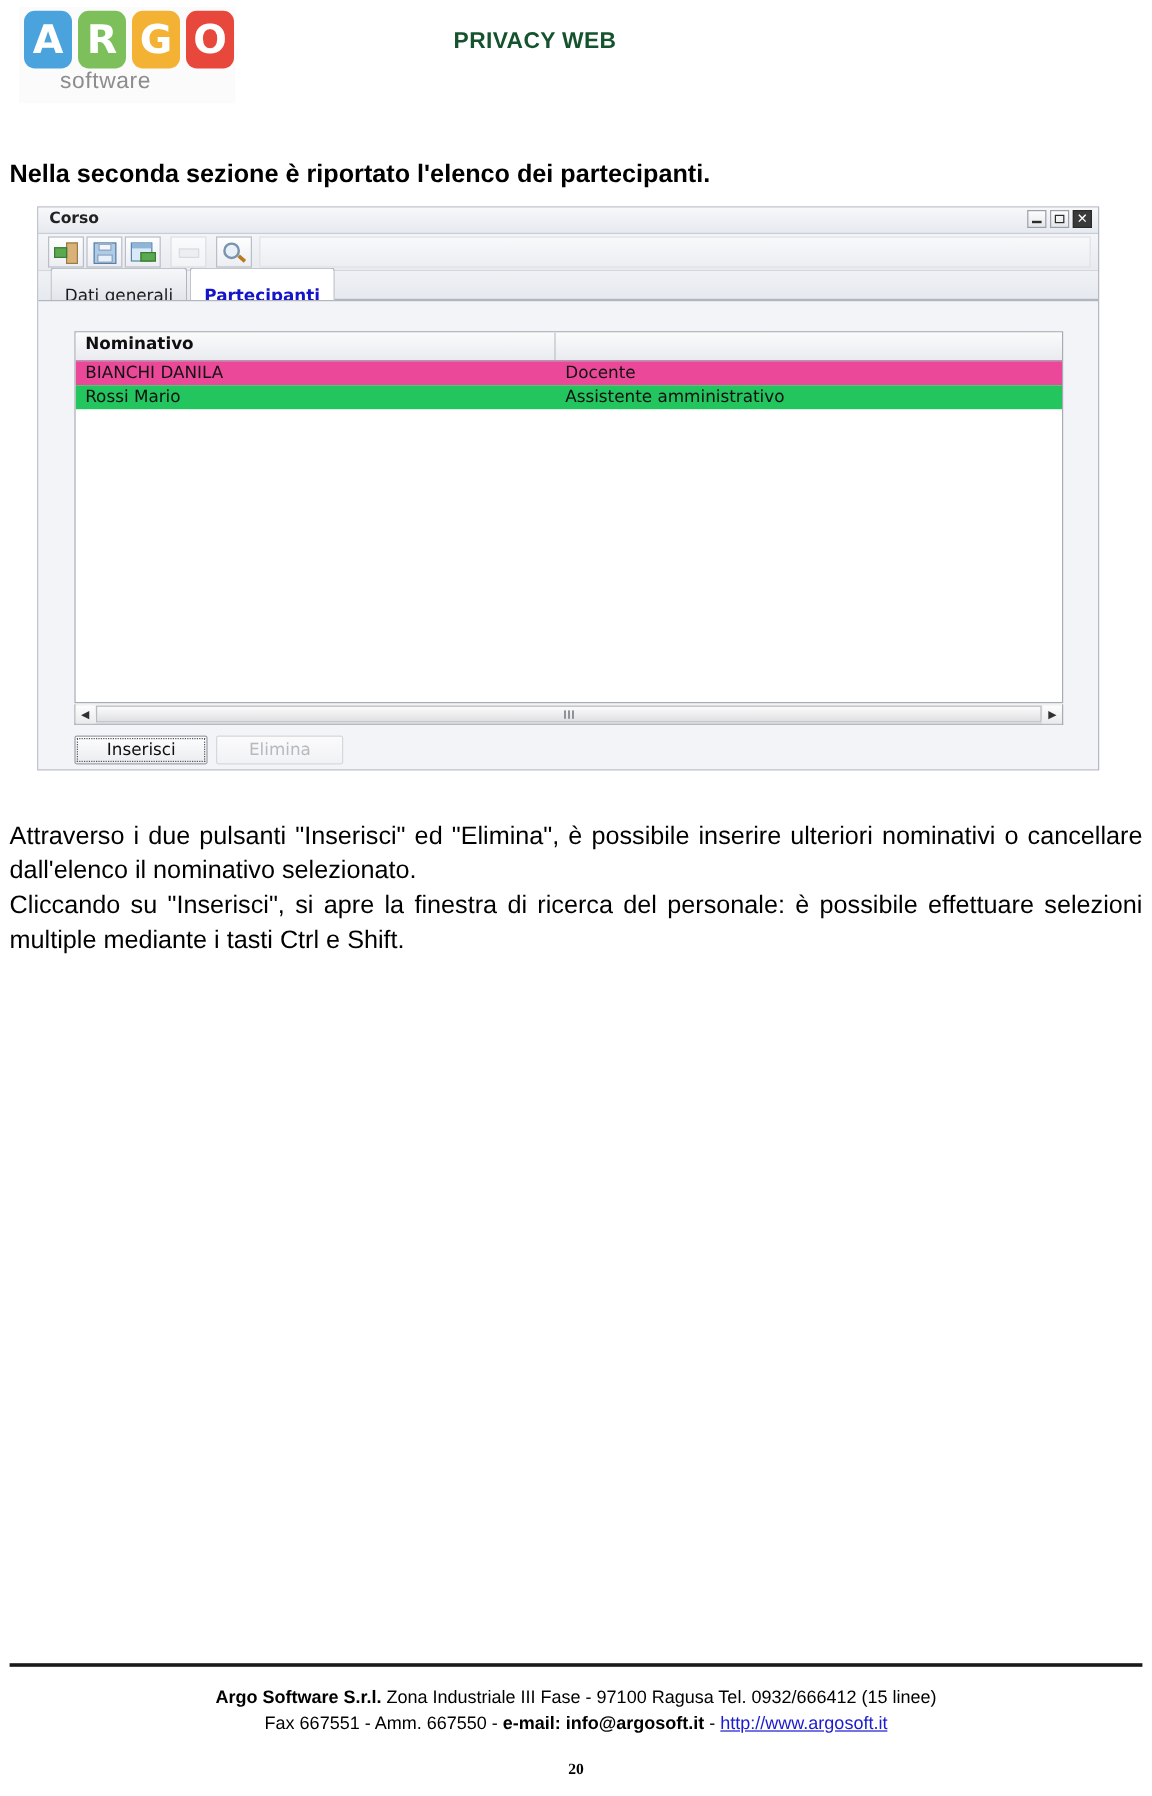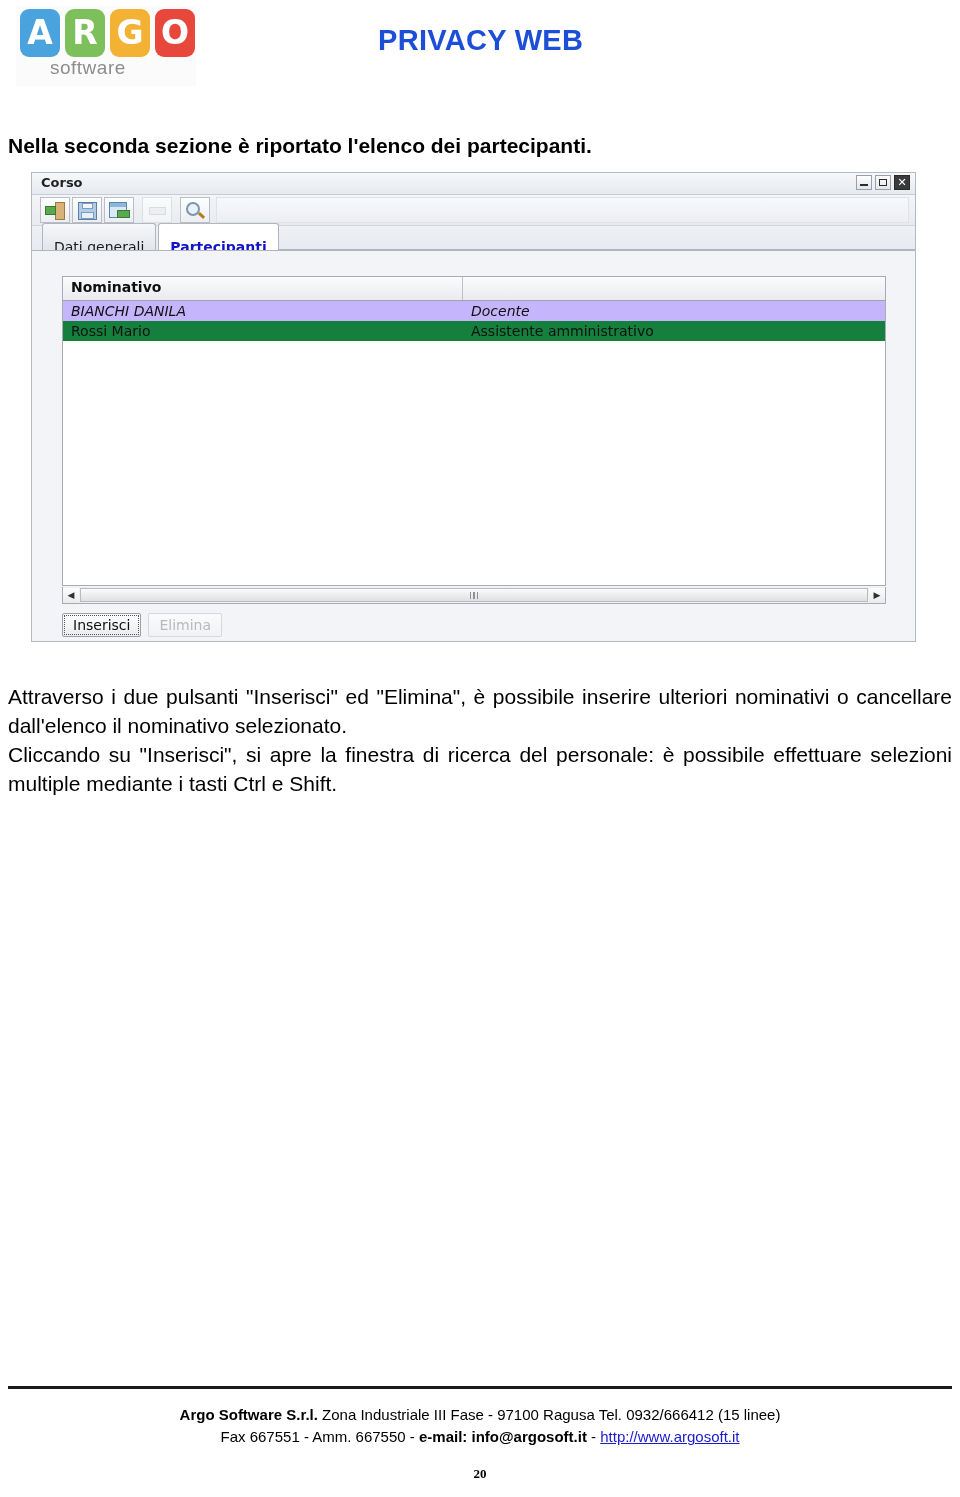--- a/index.html
+++ b/index.html
@@ -50,23 +50,23 @@
     left: 34px; top: 51px;
     font-size: 19px;
     color: #8d8d8d;
     font-family: "Liberation Sans", sans-serif;
     letter-spacing: 0.5px;
     text-align: right;
   }
   .doc-title {
     position: absolute;
     left: 378px; top: 24px;
-    font-size: 29px;
-    font-weight: bold;
-    color: #1d4ed8;
+    font-size: 19px;
+    font-weight: bold;
+    color: #14532d;
     font-family: "Liberation Sans", sans-serif;
     letter-spacing: 0.3px;
   }
 
   
   .intro-text {
     position: absolute;
     left: 8px; top: 132px;
     width: 700px;
     font-size: 21px;
@@ -297,22 +297,22 @@
     border-right: 1px solid #bcc0c8;
     font-family: "DejaVu Sans", sans-serif;
   }
   .gh-cell.c1 { width: 400px; }
   .gh-cell.c2 { width: 390px; }
   .gh-cell.c3 { flex: 1; border-right: none; }
   .grid-row {
     display: flex;
     height: 20px;
   }
-  .grid-row.odd  { background: #c4b5fd; font-style: italic; }
-  .grid-row.even { background: #15803d; }
+  .grid-row.odd  { background: #ec4899; }
+  .grid-row.even { background: #22c55e; }
   .gr-cell {
     font-size: 14px;
     color: #111111;
     padding-left: 8px;
     line-height: 20px;
     box-sizing: border-box;
     font-family: "DejaVu Sans", sans-serif;
   }
   .gr-cell.c1 { width: 400px; }
   .gr-cell.c2 { width: 390px; }
@@ -363,21 +363,21 @@
 
   
   .btn-row {
     position: absolute;
     left: 30px; top: 362px;
     display: flex;
     gap: 7px;
   }
   .act-btn {
     height: 24px;
-    padding: 0 10px;
+    padding: 0 26px;
     font-size: 14px;
     line-height: 22px;
     box-sizing: border-box;
     border: 1px solid #9ba0a9;
     border-radius: 2px;
     background: linear-gradient(#fdfdfe, #eaecef);
     color: #101010;
     font-family: "DejaVu Sans", sans-serif;
   }
   .act-btn.focused {

